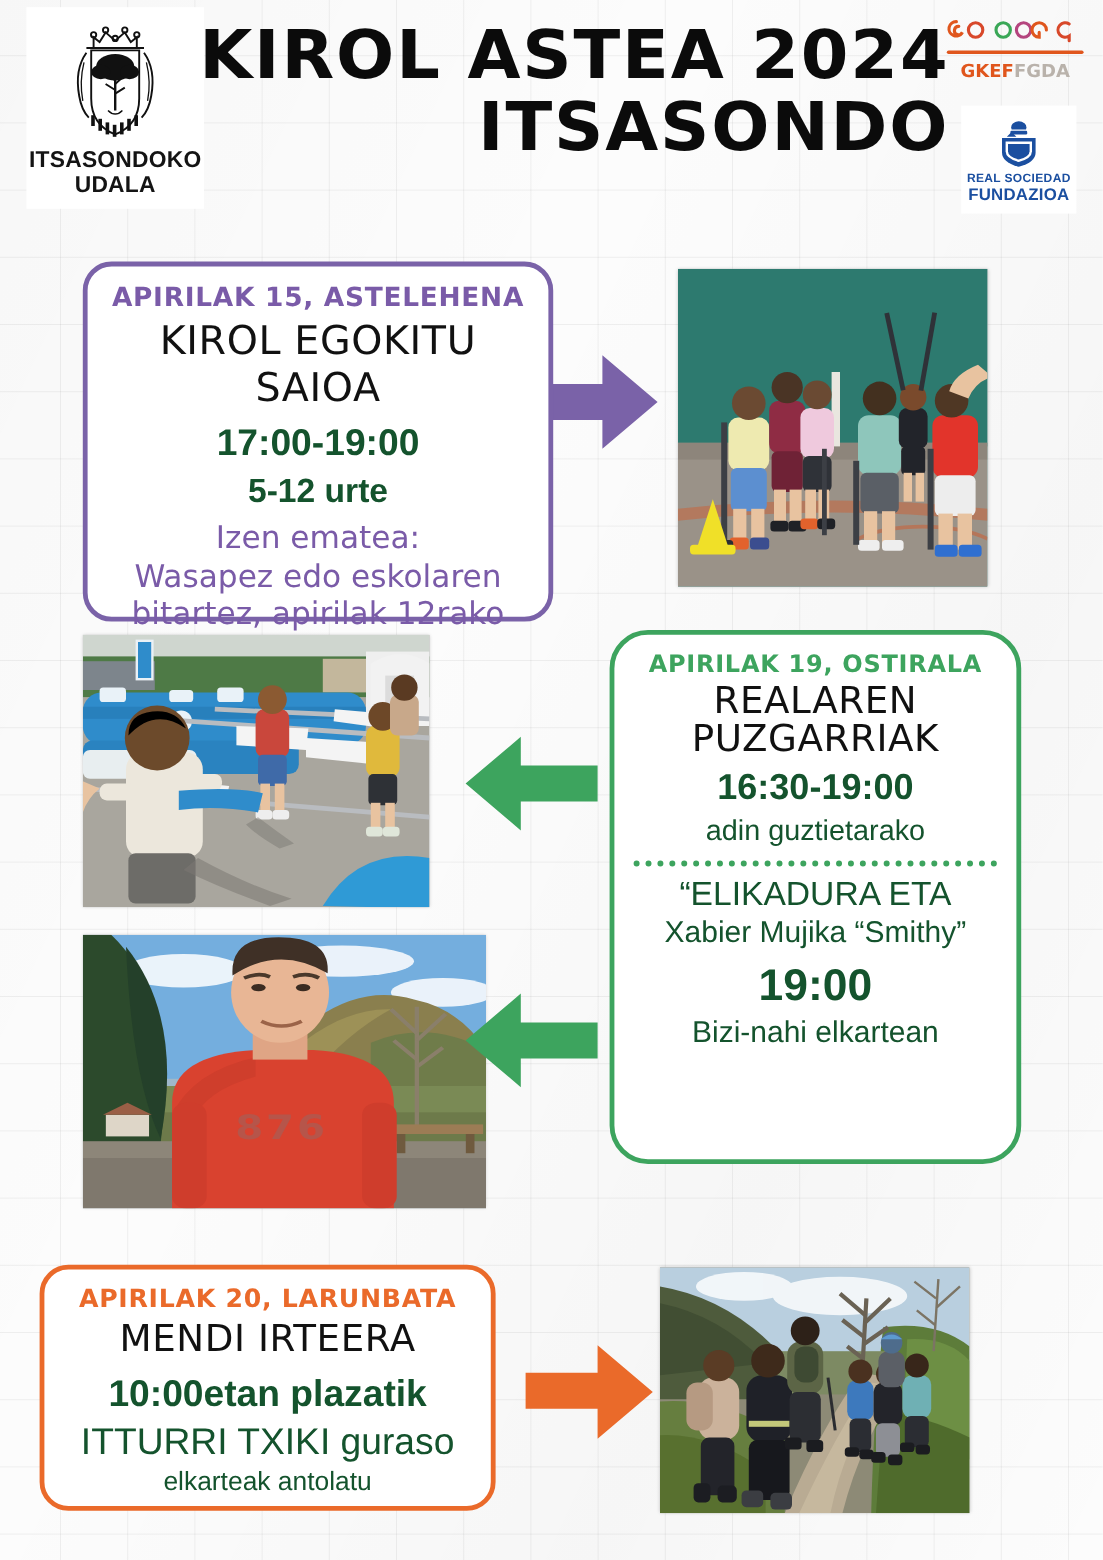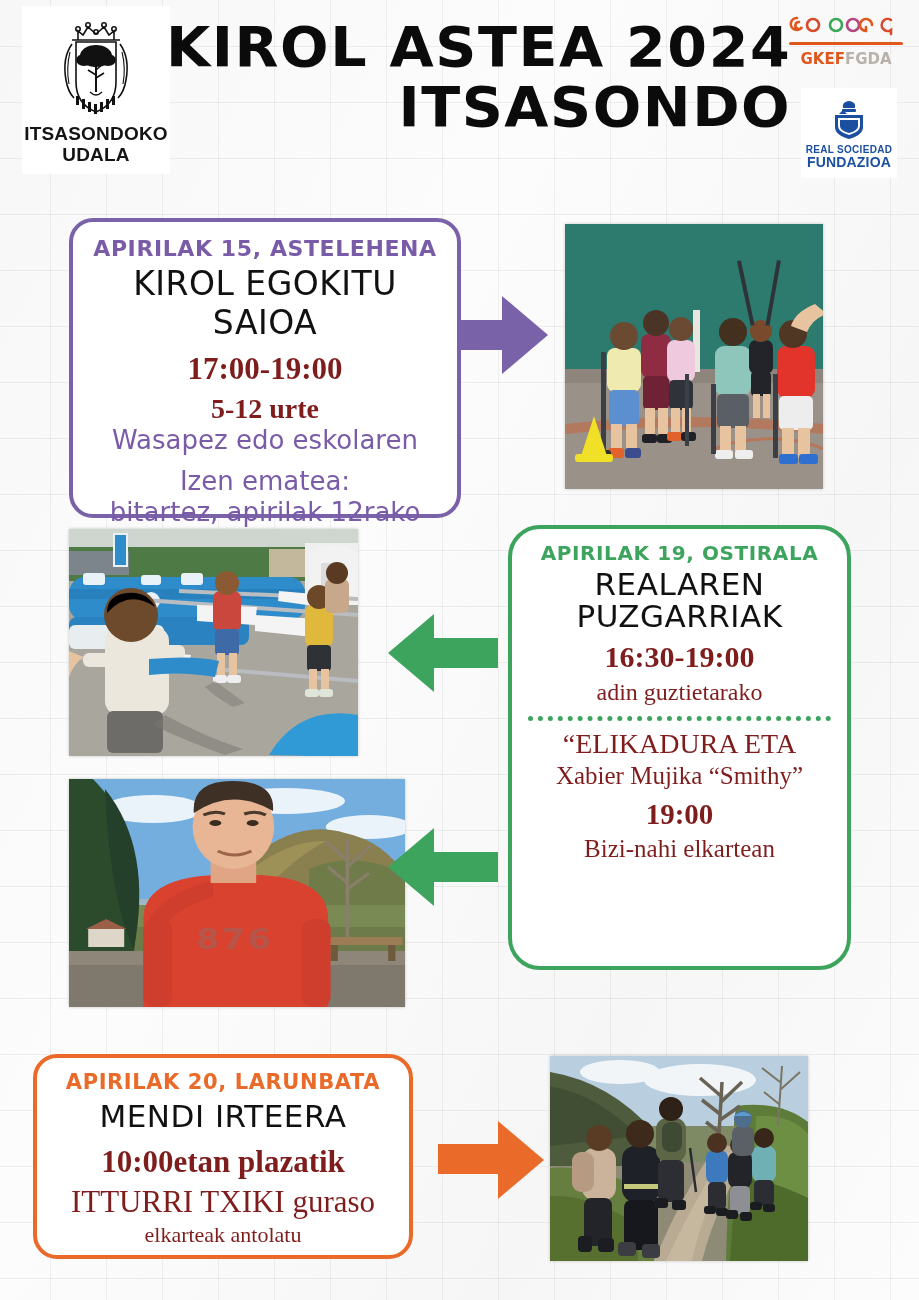--- a/index.html
+++ b/index.html
@@ -69,21 +69,21 @@
   .card{
     position:absolute;background:#ffffff;border-style:solid;box-sizing:border-box;
     text-align:center;
   }
   .card .daylabel{
     font-family:"DejaVu Sans", sans-serif;font-weight:bold;letter-spacing:.6px;
   }
   .card .big{
     font-family:"DejaVu Sans", sans-serif;color:#111;letter-spacing:.5px;
   }
-  .card .mid{font-family:Liberation Serif, serif;color:#7f1d1d;}
+  .card .mid{font-family:Liberation Sans, sans-serif;color:#14532d;}
   .card .note{font-family:"DejaVu Sans", sans-serif;}
 
   
   #card-mon{
     left:25px;top:218px;width:392px;height:300px;
     border-color:#7a62a8;border-width:4px;border-radius:24px;
     padding:10px 12px 0 12px;
     margin-left:44px;
   }
   #card-mon .daylabel{color:#7a5ba8;font-size:22px;margin-top:4px;}
@@ -100,21 +100,21 @@
   }
   #card-fri .daylabel{color:#3da45e;font-size:20px;margin-top:4px;}
   #card-fri .big{font-size:31px;line-height:1.04;margin-top:3px;}
   #card-fri .t{font-size:30px;font-weight:bold;margin-top:8px;}
   #card-fri .sub{font-size:24px;margin-top:5px;}
   #card-fri .divider{
     height:0;border-top:5px dotted #3da45e;margin:10px 6px 8px 6px;
   }
   #card-fri .big2{font-size:28px;line-height:1.08;}
   #card-fri .speaker{font-size:25px;margin-top:2px;}
-  #card-fri .t2{font-size:29px;font-weight:bold;margin-top:8px;}
+  #card-fri .t2{font-size:37px;font-weight:bold;margin-top:8px;}
   #card-fri .place{font-size:25px;margin-top:4px;}
 
   
   #card-sat{
     left:33px;top:1054px;width:380px;height:205px;
     border-color:#ea6a2a;border-width:4px;border-radius:24px;
     padding:8px 10px 0 10px;
   }
   #card-sat .daylabel{color:#ea6a2a;font-size:21px;margin-top:4px;}
   #card-sat .big{font-size:31px;margin-top:4px;}
@@ -563,22 +563,22 @@
   <svg viewBox="0 0 110 88">
       <path d="M2 28 L62 28 L62 5 L108 44 L62 83 L62 58 L2 58 Z" fill="#ea6a2a"></path>
     </svg>
 </div>
 
 <div class="card" id="card-mon">
   <div class="daylabel">APIRILAK 15, ASTELEHENA</div>
   <div class="big">KIROL EGOKITU SAIOA</div>
   <div class="mid t">17:00-19:00</div>
   <div class="mid age">5-12 urte</div>
+  <div class="note">Izen ematea:</div>
   <div class="note" style="margin-top:0">Wasapez edo eskolaren</div>
-  <div class="note">Izen ematea:</div>
   <div class="note" style="margin-top:0">bitartez, apirilak 12rako</div>
 </div>
 
 <div class="card" id="card-fri">
   <div class="daylabel">APIRILAK 19, OSTIRALA</div>
   <div class="big">REALAREN</div>
   <div class="big" style="margin-top:0">PUZGARRIAK</div>
   <div class="mid t">16:30-19:00</div>
   <div class="mid sub">adin guztietarako</div>
   <div class="divider"></div>

